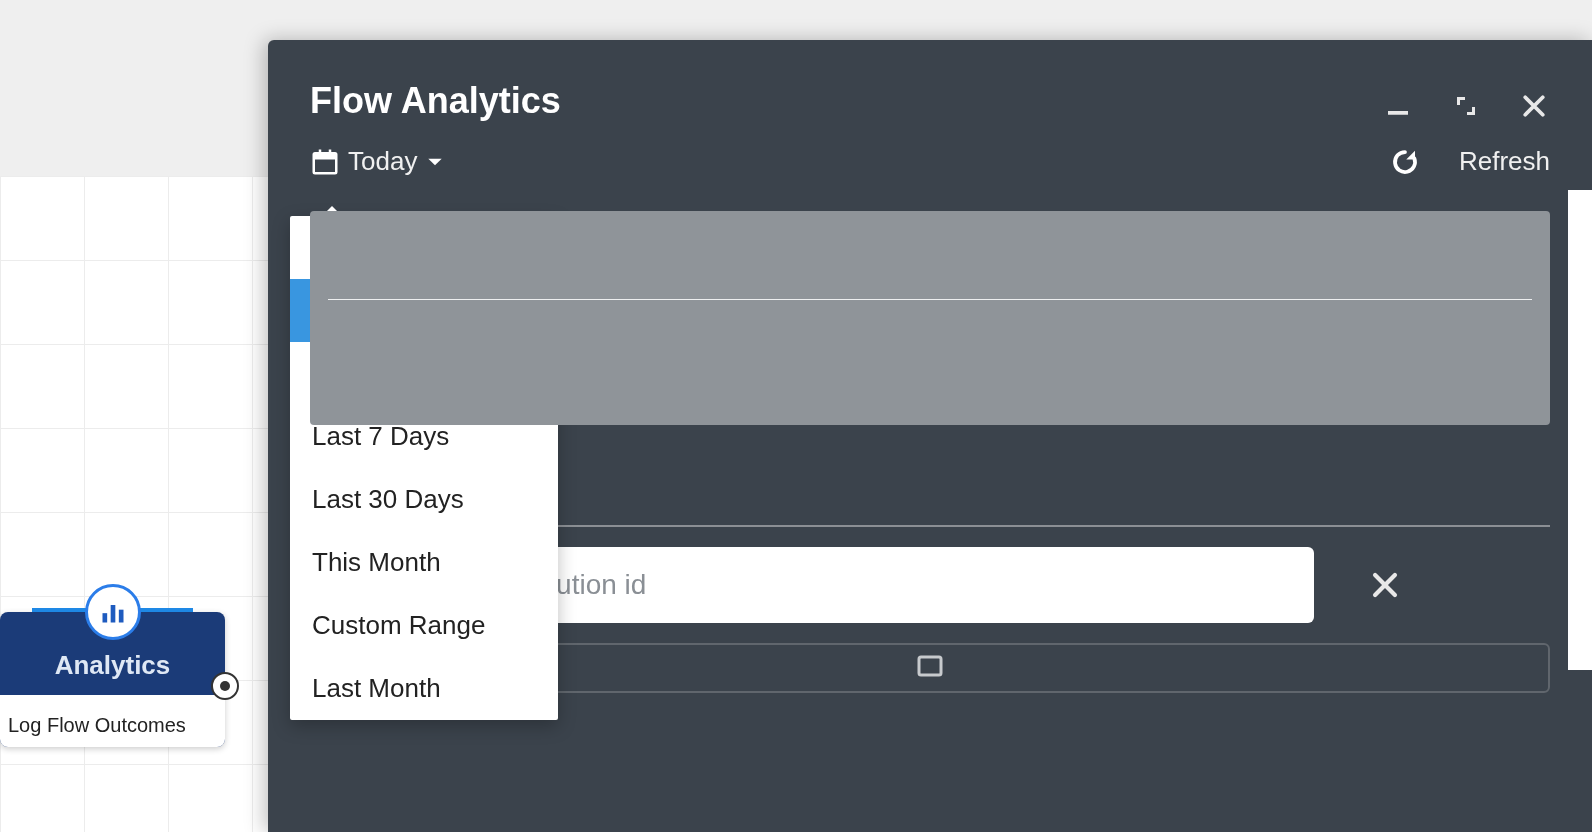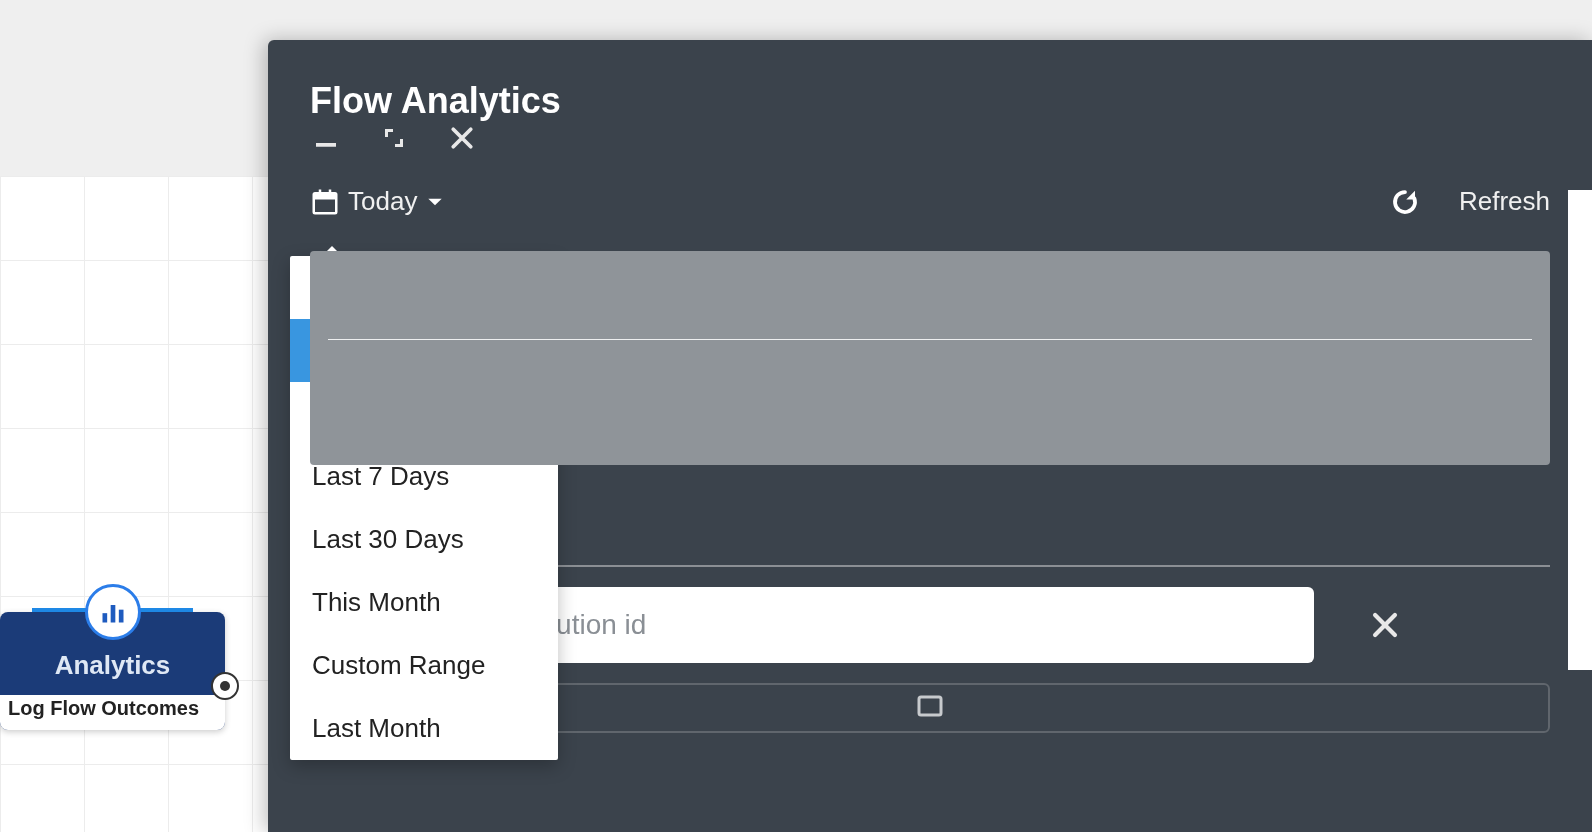--- a/index.html
+++ b/index.html
@@ -69,25 +69,24 @@
       text-align: center;
     }
     .node-title {
       color: #dfe8f5;
       font-size: 26px;
       font-weight: 600;
     }
     .node-footer {
       background: #fff;
       border-radius: 0 0 8px 8px;
-      padding: 2px 8px 10px;
+      padding: 19px 8px 10px;
       font-size: 20px;
       color: #222;
       text-align: left;
-      font-weight: bold;
     }
     .node-port {
       position: absolute;
       right: -14px;
       top: 60px;
       width: 28px;
       height: 28px;
       background: #fff;
       border: 2px solid #333;
       border-radius: 50%;
@@ -105,34 +104,33 @@
       right: 0;
       bottom: 0;
       background: #3b434c;
       border-radius: 6px 0 0 0;
       box-shadow: -4px 0 20px rgba(0,0,0,0.25);
       color: #fff;
       padding: 40px 42px 0;
     }
     .panel-header {
       display: flex;
-      align-items: flex-start;
-      flex-direction: column;
+      align-items: flex-end;
     }
     .panel-title {
       font-size: 36px;
       font-weight: 700;
       flex: 1;
     }
     .panel-window-controls { display: flex; align-items: center; gap: 36px; }
     .win-btn { width: 32px; height: 32px; display: flex; align-items: center; justify-content: center; cursor: pointer; color: #e8e8e8; }
 
     .toolbar {
       display: flex;
-      margin-top: 32px;
+      margin-top: 24px;
       position: relative;
     }
     .date-picker {
       display: flex;
       align-items: center;
       gap: 8px;
       cursor: pointer;
     }
     .date-picker-label {
       font-size: 26px;

